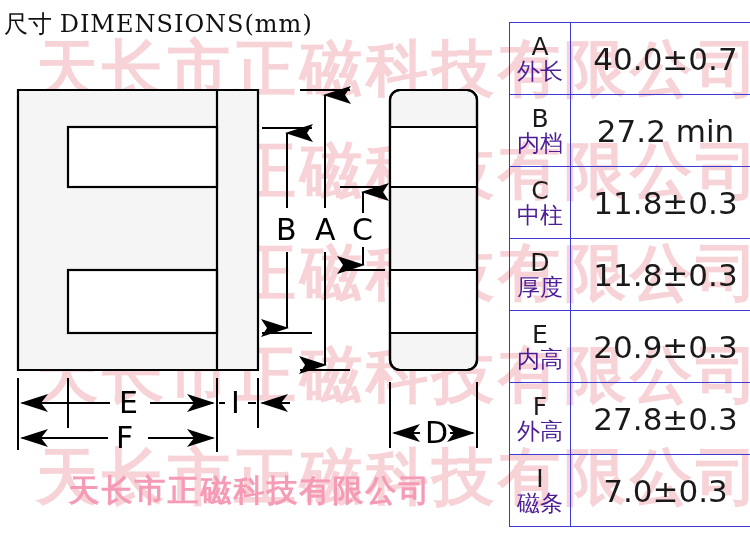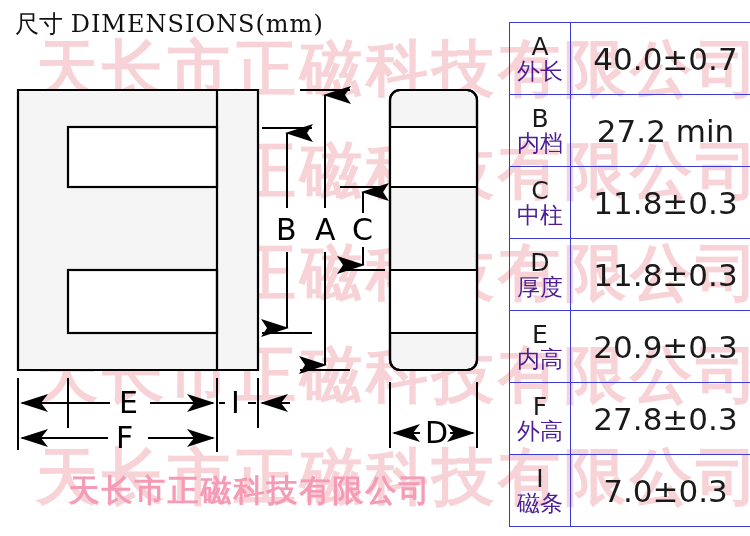--- a/index.html
+++ b/index.html
@@ -30,21 +30,21 @@
   
   #company-line{
     position:absolute;left:0;top:470px;width:500px;text-align:center;
     color:#f59bb5;font-weight:bold;font-size:31px;letter-spacing:2px;
     font-family:"DejaVu Sans","Liberation Sans",sans-serif;
     z-index:3;
   }
 
   
   #title{
-    position:absolute;left:15px;top:8px;z-index:4;
+    position:absolute;left:4px;top:8px;z-index:4;
     font-family:"DejaVu Serif","Liberation Serif",serif;
     font-size:24px;color:#111;white-space:nowrap;
   }
   #title .cn{font-family:"DejaVu Sans","Liberation Sans",sans-serif;}
   #title .en{letter-spacing:1px;}
 
   
   #drawing{position:absolute;left:0;top:0;width:505px;height:536px;z-index:2;}
 
   

